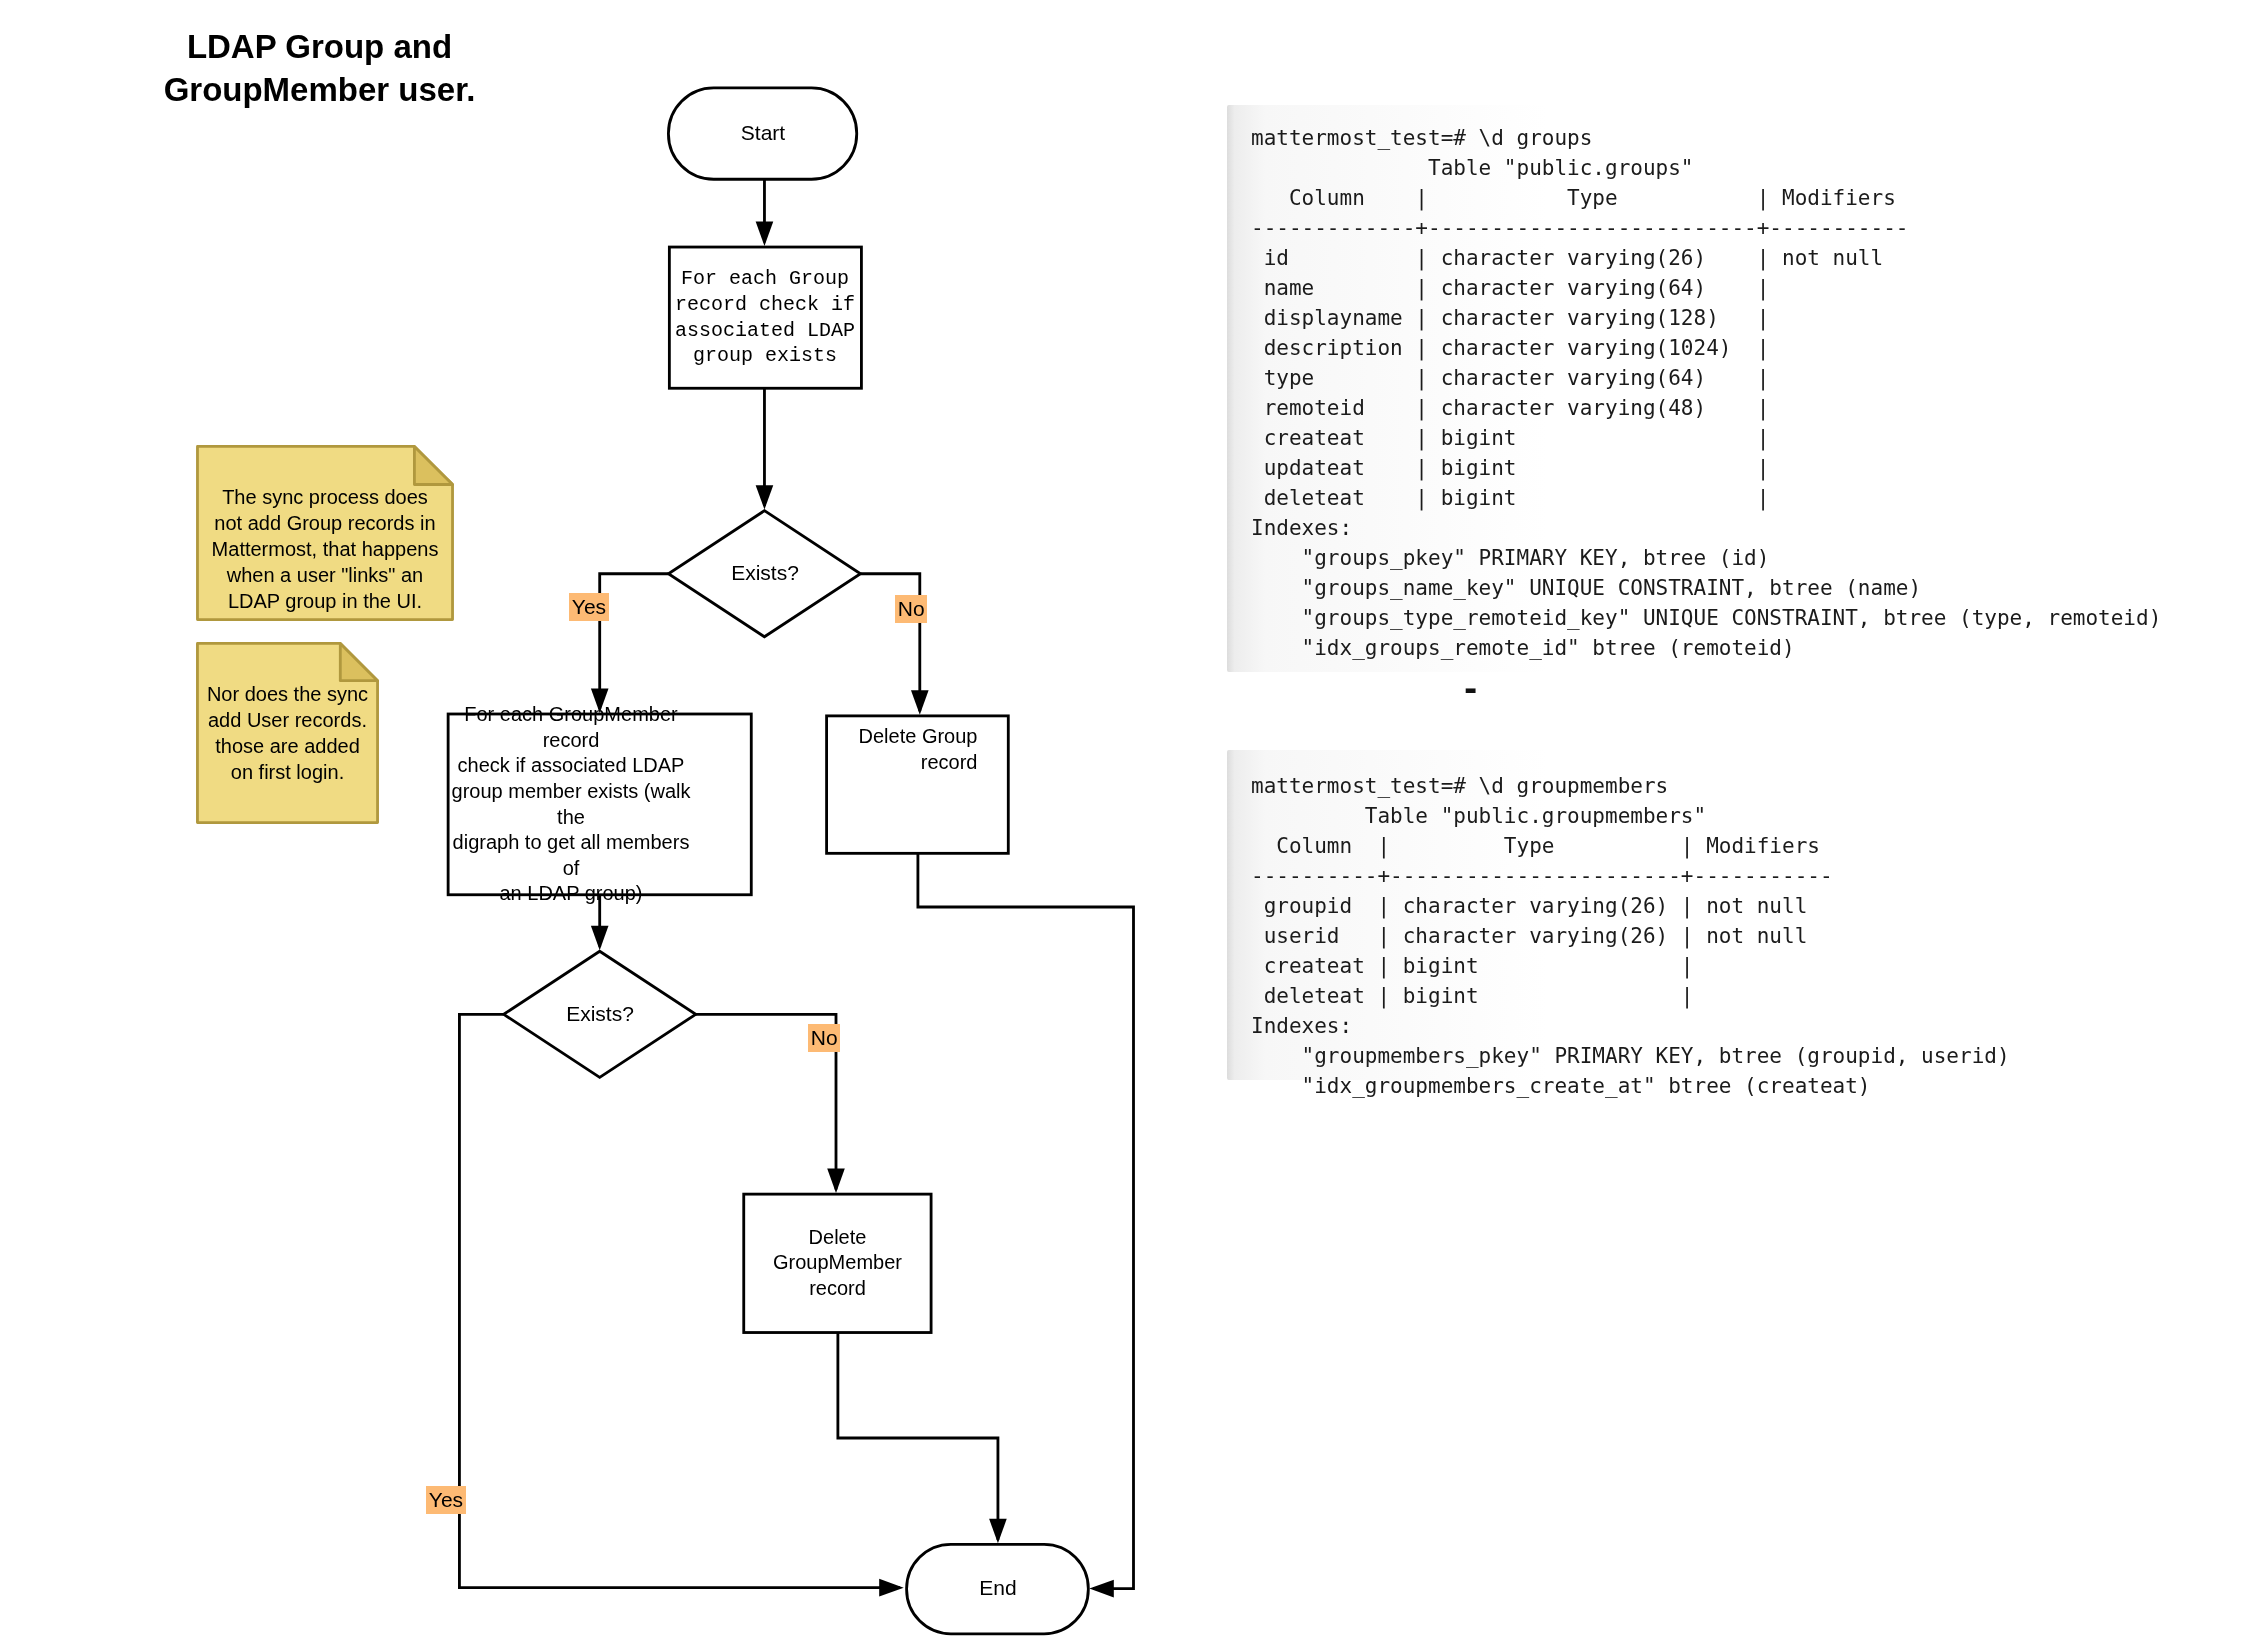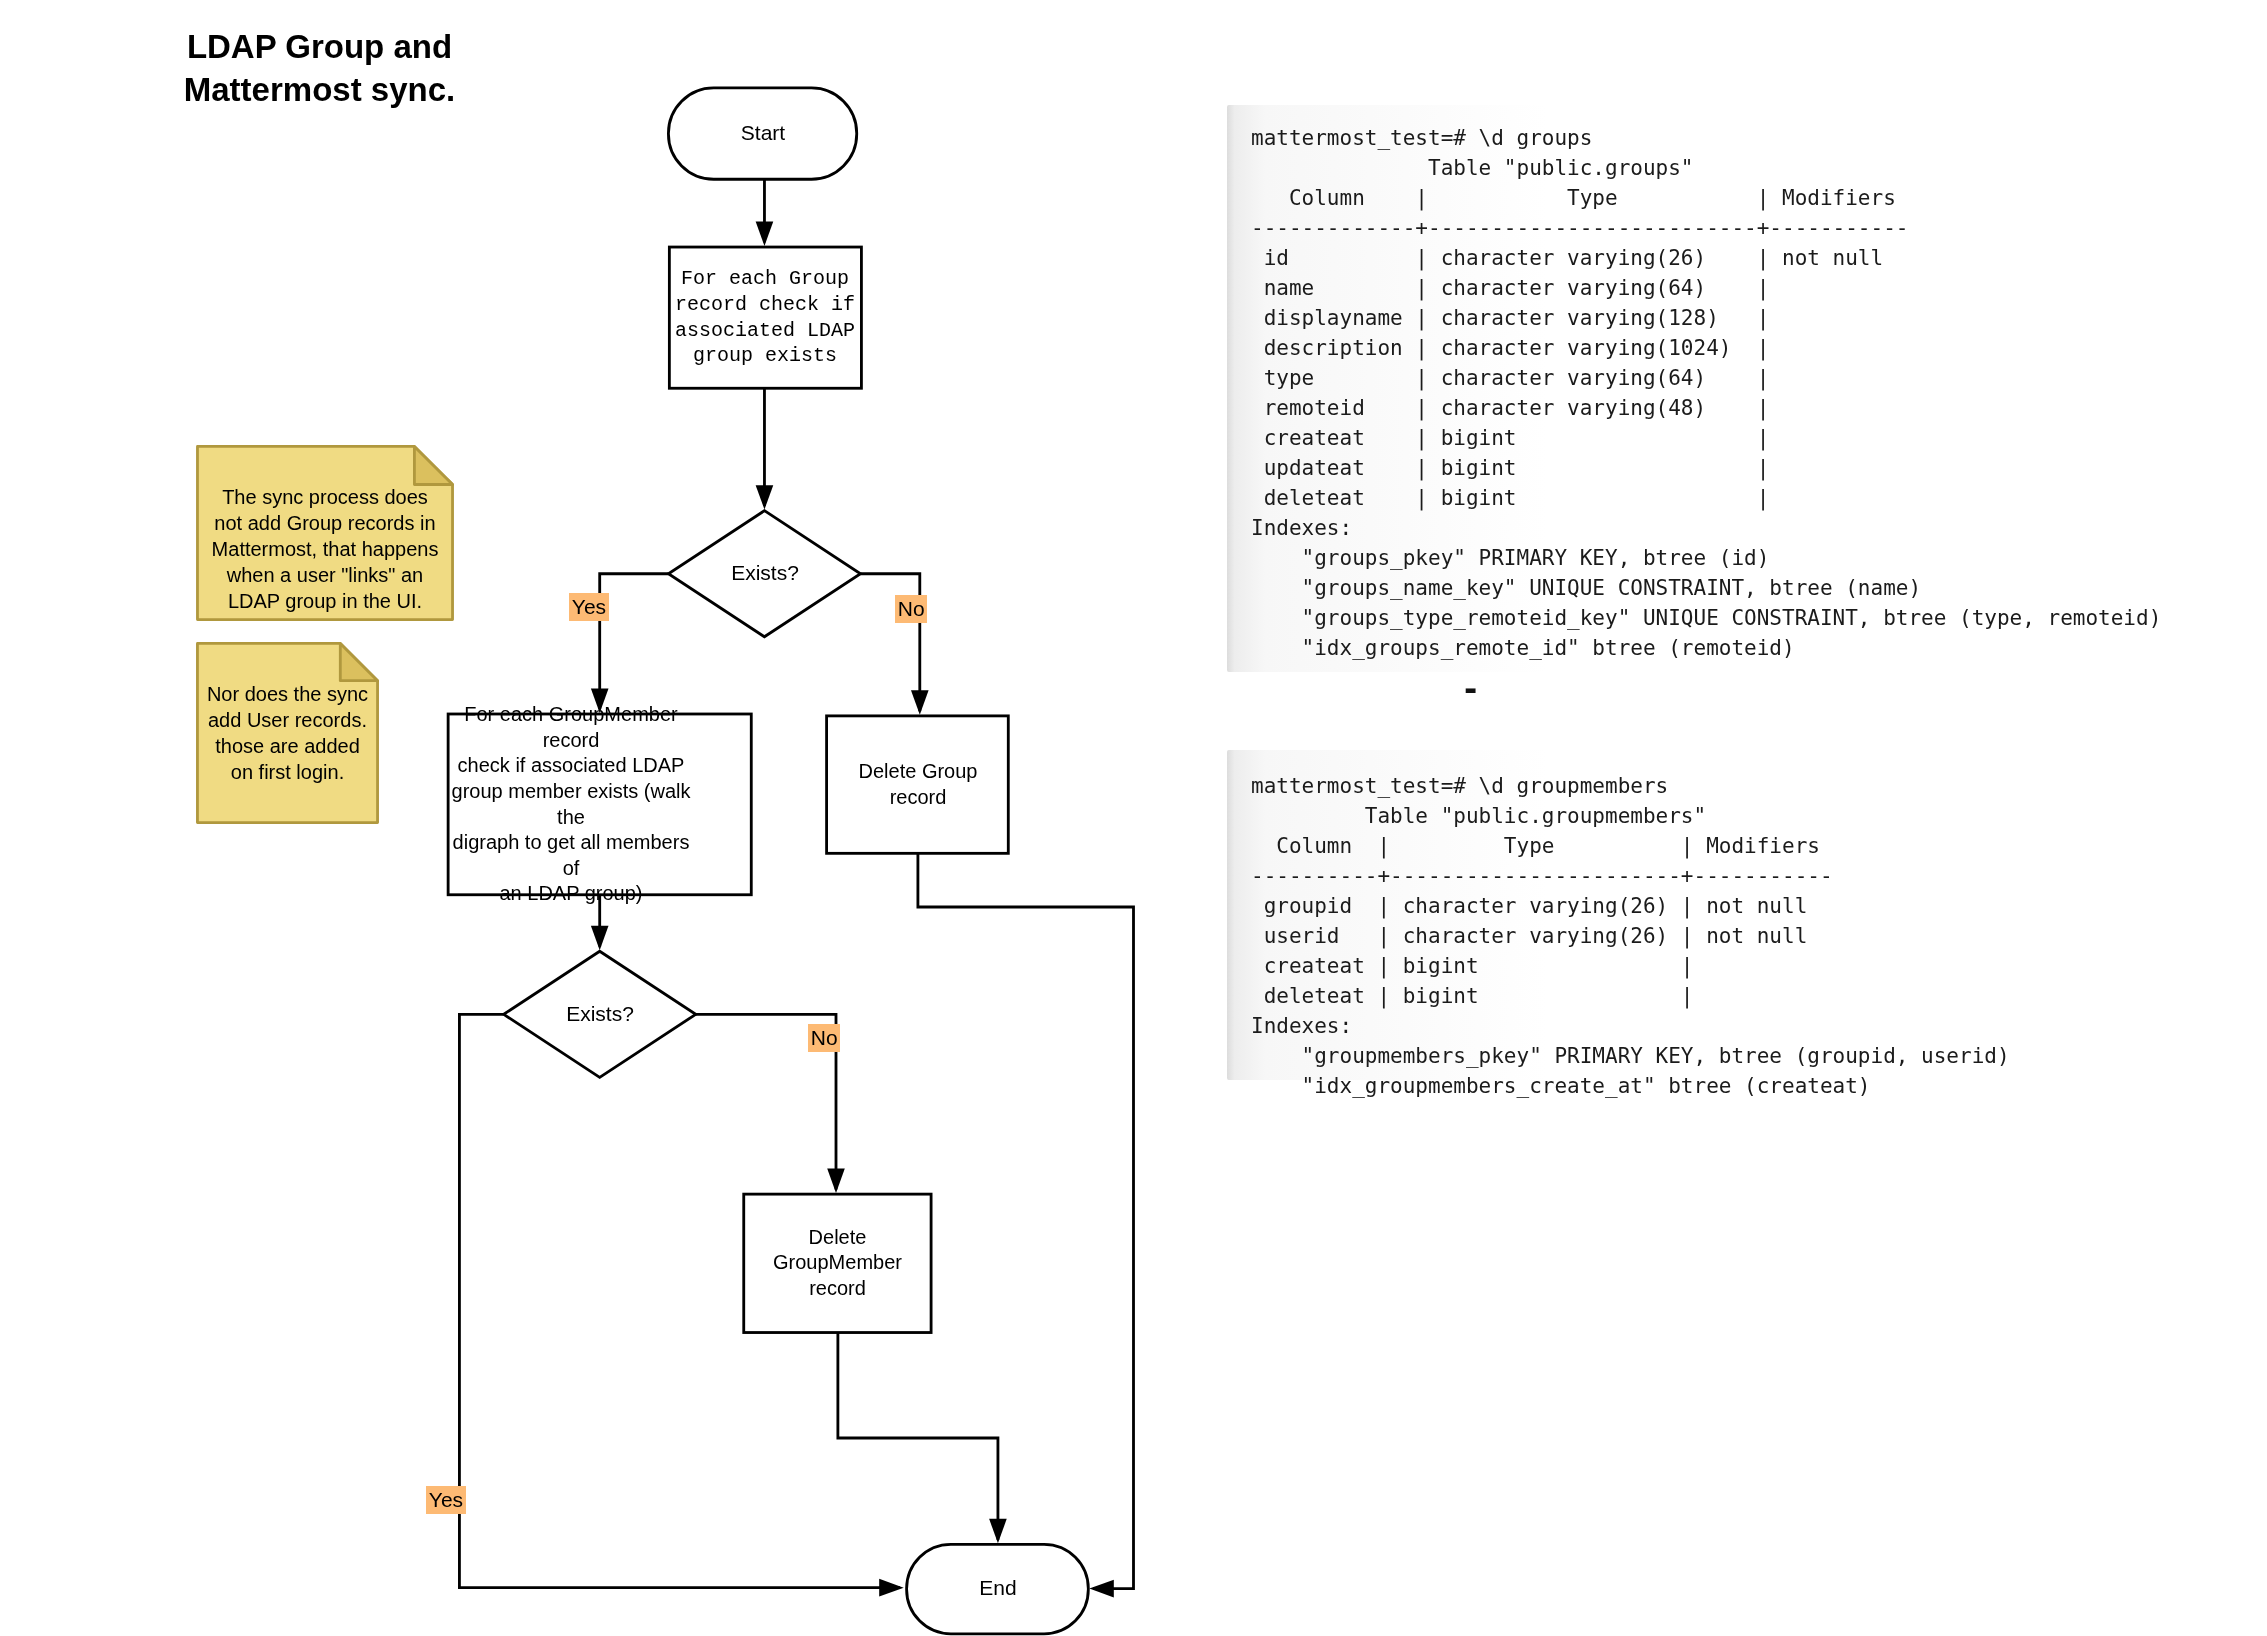--- a/index.html
+++ b/index.html
@@ -28,21 +28,21 @@
     border-radius:1.9px;z-index:0;}
   pre.term{margin:12px;z-index:2;font-family:"DejaVu Sans Mono", monospace;
     font-size:21px;line-height:30px;color:#1b1b1b;background:transparent;}
   .term-cursor{z-index:2;font-family:"DejaVu Sans Mono", monospace;
     font-size:32px;font-weight:800;color:#111;line-height:19px;}
 </style>
 </head>
 <body>
 
 <div class="abs diagram-title">LDAP Group and
-Mattermost sync.</div>
+GroupMember user.</div>
 
 <div class="abs term-bg" style="left:1227px;top:105px;width:970px;height:567px;"></div>
 <div class="abs term-bg" style="left:1227px;top:750px;width:847px;height:330px;"></div>
 
 <svg id="edges" class="abs" width="2267" height="1637" viewBox="0 0 2408 1738">
   <defs>
     <marker id="arrow" viewBox="0 0 10 10" refX="8.5" refY="5" markerUnits="userSpaceOnUse" markerWidth="28" markerHeight="26" orient="auto">
       <path d="M0,1.4 L10,5 L0,8.6 Z" fill="#000"></path>
     </marker>
   </defs>
@@ -81,21 +81,21 @@
 group exists</div>
 
 <div class="abs node-label big" style="left:669px;top:510px;width:192px;height:126px;">Exists?</div>
 
 <div class="abs node-label" style="left:448px;top:714px;width:246px;height:181px;">For each GroupMember record
 check if associated LDAP
 group member exists (walk the
 digraph to get all members of
 an LDAP group)</div>
 
-<div class="abs node-label" style="left:827px;top:716px;width:182px;height:137px;">Delete Group
+<div class="abs node-label" style="left:827px;top:681px;width:182px;height:137px;text-align:right;">Delete Group
 record</div>
 
 <div class="abs node-label big" style="left:504px;top:951px;width:192px;height:126px;">Exists?</div>
 
 <div class="abs node-label" style="left:744px;top:1194px;width:187px;height:138px;">Delete
 GroupMember
 record</div>
 
 <div class="abs node-label big" style="left:907px;top:1544px;width:182px;height:89px;">End</div>
 

